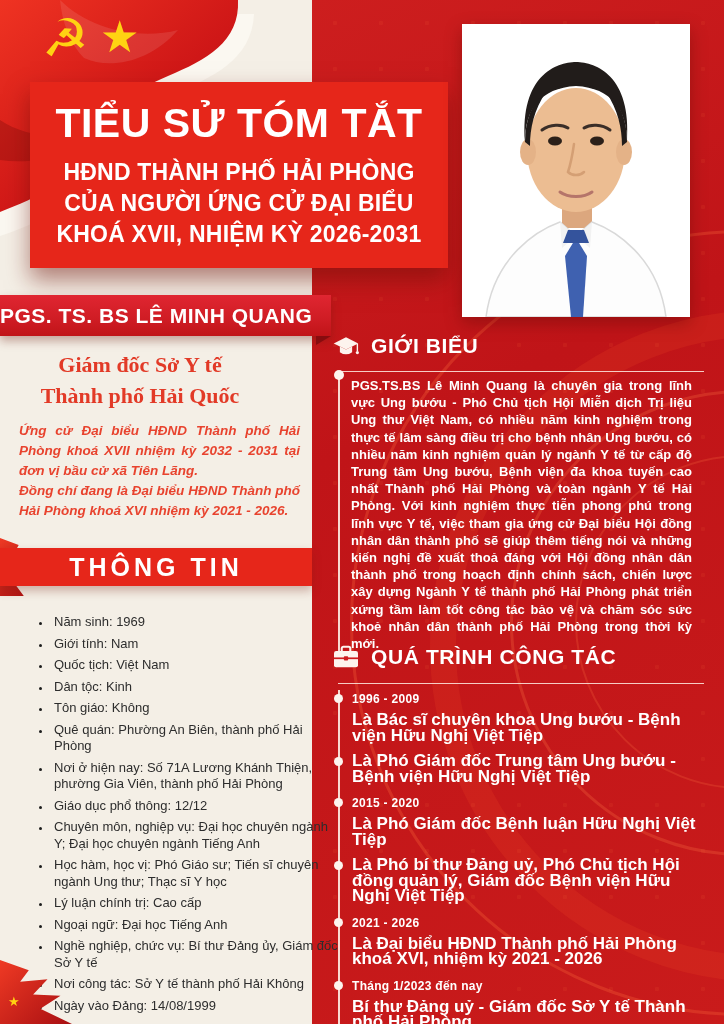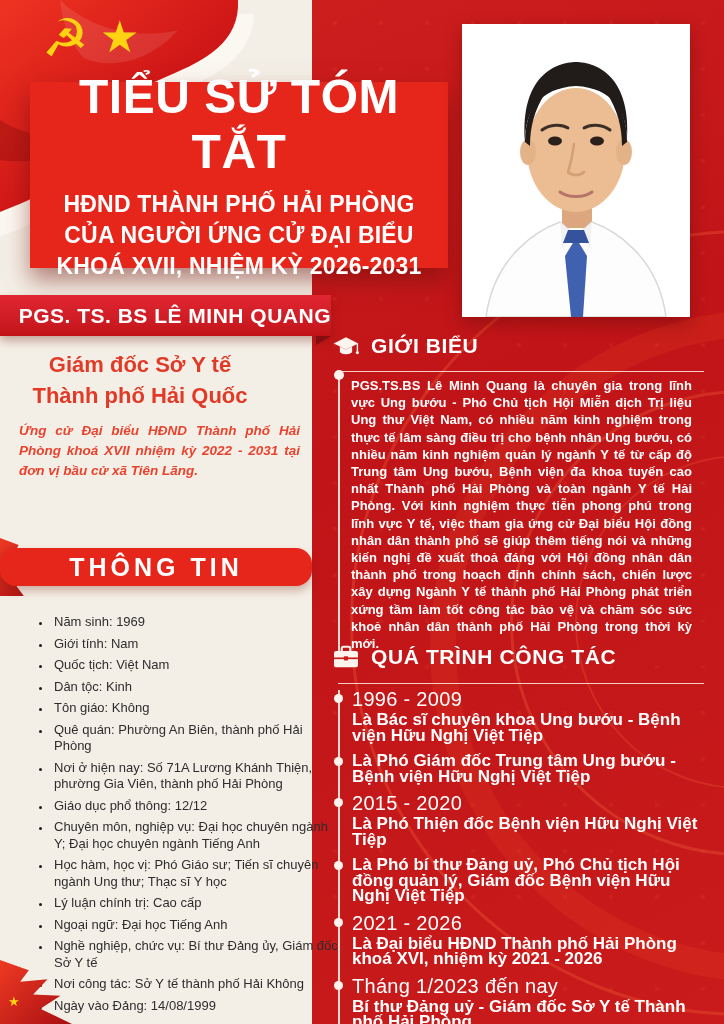--- a/index.html
+++ b/index.html
@@ -18,46 +18,46 @@
     background-image:radial-gradient(rgba(255,120,60,.18) 2px,transparent 2.5px);
     background-size:46px 46px;}
   
   .left-panel{position:absolute;left:0;top:0;width:312px;height:1024px;background:#f4efe6;}
   
   .flag{position:absolute;left:0;top:0;width:320px;height:240px;}
   
   .title-block{position:absolute;left:30px;top:82px;width:418px;height:186px;background:#e6261a;
     display:flex;flex-direction:column;align-items:center;justify-content:center;
     box-shadow:0 12px 22px rgba(110,15,8,.5);color:#fff;text-align:center;}
-  .title-block .t1{font-size:48px;font-weight:800;letter-spacing:.5px;margin-bottom:10px;}
+  .title-block .t1{font-size:41px;font-weight:800;letter-spacing:.5px;margin-bottom:10px;}
   .title-block .t2{font-size:23px;font-weight:800;line-height:31px;letter-spacing:.2px;}
   
   .photo{position:absolute;left:462px;top:24px;width:228px;height:293px;background:#fff;
     box-shadow:0 6px 16px rgba(90,10,5,.4);}
   .photo svg{display:block;}
   
   .name-banner{position:absolute;left:0;top:295px;width:331px;height:41px;
     background:linear-gradient(180deg,#e02631 0%,#cf1c24 60%,#c01418 100%);
-    display:flex;align-items:center;justify-content:flex-end;color:#fff;
+    display:flex;align-items:center;justify-content:flex-start;color:#fff;
     font-size:21px;font-weight:800;letter-spacing:.5px;
     box-shadow:0 5px 9px rgba(110,25,15,.35);}
   .name-banner::after{content:"";position:absolute;right:0;bottom:-9px;
     border-top:9px solid #870c0f;border-right:15px solid transparent;}
   
   .position{position:absolute;left:0;top:349px;width:280px;text-align:center;
-    color:#e23a27;font-size:22px;font-weight:800;line-height:31px;}
+    color:#e23a27;font-size:22px;font-weight:800;line-height:31px;font-family:Liberation Serif, serif;}
   
   .candidacy{position:absolute;left:19px;top:421px;width:281px;color:#e8432e;
     font-size:13.5px;font-weight:700;font-style:italic;line-height:20px;text-align:justify;}
   .candidacy p{margin:0;}
   
   .info-banner{position:absolute;left:0;top:548px;width:312px;height:38px;background:#e6261a;
     display:flex;align-items:center;justify-content:center;color:#fff;
     font-size:25px;font-weight:800;letter-spacing:4px;
-    box-shadow:0 5px 9px rgba(120,30,15,.3);border-radius:16px;}
+    box-shadow:0 5px 9px rgba(120,30,15,.3);}
   
   .info-list{position:absolute;left:16px;top:598px;width:290px;margin:16px;padding:0 0 0 20px;
     color:#2d2d2d;font-size:13px;line-height:16.5px;list-style:disc;}
   .info-list li{margin:0 0 5px 0;padding-left:2px;}
   .info-list li::marker{color:#1c1c1c;font-size:11px;}
   
   .decal{position:absolute;background:linear-gradient(135deg,#ef3a24,#a80f12);}
   .decal .star{position:absolute;color:#ffd312;}
   .decal-mid{left:0;top:538px;width:34px;height:58px;
     clip-path:polygon(0 0,55% 12%,38% 30%,90% 34%,52% 55%,100% 62%,45% 80%,70% 100%,0 100%);}
@@ -78,21 +78,21 @@
     border-left:2px solid rgba(255,238,230,.9);padding-left:11px;
     color:#fff;font-size:13px;font-weight:600;line-height:17.2px;text-align:justify;}
   .intro-body::before{content:"";position:absolute;left:-6px;top:-7px;width:10px;height:10px;
     border-radius:50%;background:#fdf4ee;}
   
   .timeline{position:absolute;left:338px;top:690px;width:358px;
     border-left:2px solid rgba(255,238,230,.9);padding-left:12px;}
   .t-entry{position:relative;margin-bottom:10px;}
   .t-entry::before{content:"";position:absolute;left:-18px;top:4px;width:9px;height:9px;
     border-radius:50%;background:#fdf4ee;}
-  .t-period{color:#fff;font-size:20px;font-weight:400;line-height:19px;margin-bottom:3px;letter-spacing:.3px;}
+  .t-period{color:#fff;font-size:12px;font-weight:700;line-height:19px;margin-bottom:3px;letter-spacing:.3px;}
   .t-role{color:#fff;font-size:17px;font-weight:700;line-height:15.5px;}
 </style>
 </head>
 <body>
 
 <div id="poster">
 
   <div class="ring ring1"></div>
   <div class="ring ring2"></div>
   <div class="ring ring3"></div>
@@ -152,21 +152,22 @@
   <div class="name-banner">
     <span>PGS. TS. BS LÊ MINH QUANG</span>
   </div>
 
   <div class="position">
     <div>Giám đốc Sở Y tế</div>
     <div>Thành phố Hải Quốc</div>
   </div>
 
   <div class="candidacy">
-    <p>Ứng cử Đại biểu HĐND Thành phố Hải Phòng khoá XVII nhiệm kỳ 2022 - 2031 tại đơn vị bầu cử xã Tiên Lãng.</p>
+    <p>Ứng cử Đại biểu HĐND Thành phố Hải Phòng khoá XVII nhiệm kỳ 2032 - 2031 tại đơn vị bầu cử xã Tiên Lãng.</p>
+    <p>Đồng chí đang là Đại biểu HĐND Thành phố Hải Phòng khoá XVI nhiệm kỳ 2021 - 2026.</p>
   </div>
 
   <div class="decal decal-mid">
       <span class="star">★</span>
     </div>
 
   <div class="info-banner">
     <span>THÔNG TIN</span>
   </div>
 
@@ -236,21 +237,21 @@
         <div class="t-period">1996 - 2009</div>
         <div class="t-role">Là Bác sĩ chuyên khoa Ung bướu - Bệnh viện Hữu Nghị Việt Tiệp</div>
       </div>
 
       <div class="t-entry">
         <div class="t-role">Là Phó Giám đốc Trung tâm Ung bướu - Bệnh viện Hữu Nghị Việt Tiệp</div>
       </div>
 
       <div class="t-entry">
         <div class="t-period">2015 - 2020</div>
-        <div class="t-role">Là Phó Thiện đốc Bệnh viện Hữu Nghị Việt Tiệp</div>
+        <div class="t-role">Là Phó Giám đốc Bệnh luận Hữu Nghị Việt Tiệp</div>
       </div>
 
       <div class="t-entry">
         <div class="t-role">Là Phó bí thư Đảng uỷ, Phó Chủ tịch Hội đồng quản lý, Giám đốc Bệnh viện Hữu Nghị Việt Tiệp</div>
       </div>
 
       <div class="t-entry">
         <div class="t-period">2021 - 2026</div>
         <div class="t-role">Là Đại biểu HĐND Thành phố Hải Phòng khoá XVI, nhiệm kỳ 2021 - 2026</div>
       </div>

